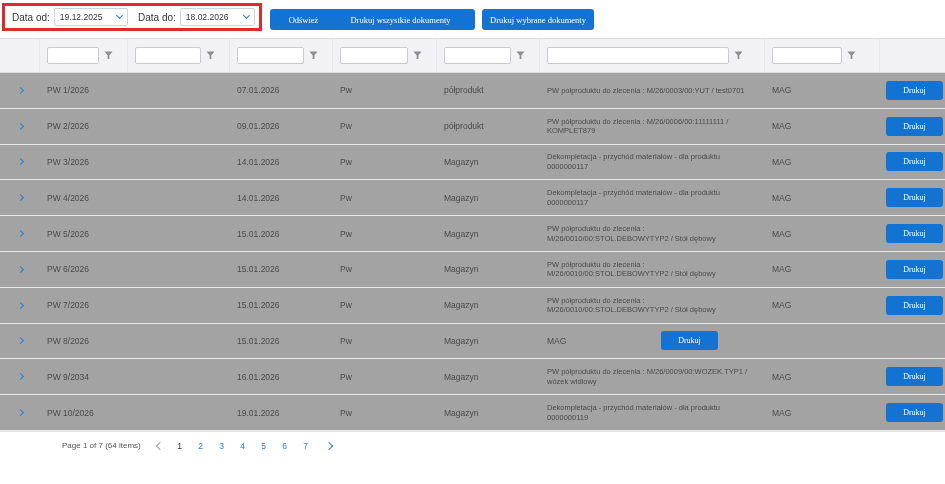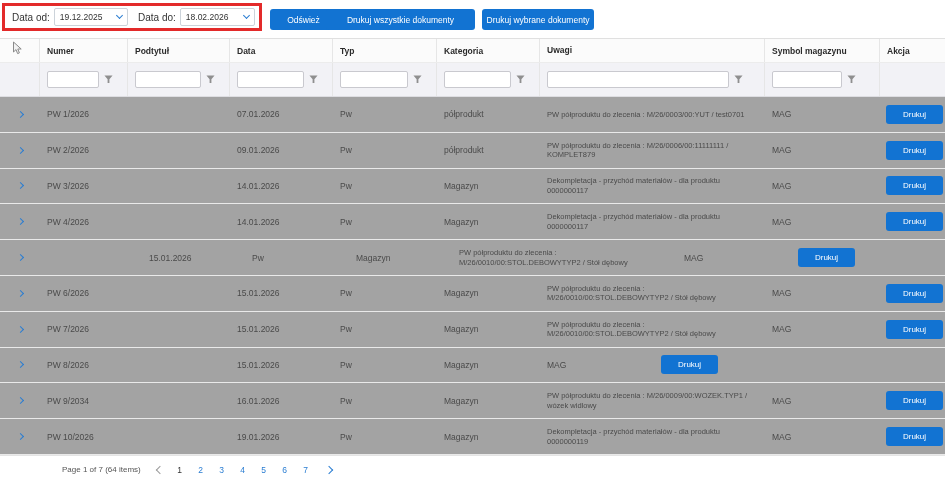--- a/index.html
+++ b/index.html
@@ -12,21 +12,21 @@
     border: 3px solid #e32a2a; display: flex; align-items: center; padding: 0 4px; background: #fff; }
   .date-label { font-size: 10px; color: #333; margin: 0 4px 0 3px; white-space: nowrap; }
   .date-select { height: 18px; background: #fff; border: 1px solid #ccd3da; border-radius: 2px;
     display: flex; align-items: center; justify-content: space-between; padding: 0 5px; }
   .date-select .val { font-size: 8.5px; color: #333; }
   .ds1 { width: 76px; margin-right: 7px; }
   .ds2 { width: 77px; }
   .chev-down { display: inline-block; width: 5px; height: 5px; border-right: 1.4px solid #2a7dd2;
     border-bottom: 1.4px solid #2a7dd2; transform: rotate(45deg); margin-top: -3px; }
   .btn { background: #1273d2; color: #fff; border: none; border-radius: 3px; font-size: 8.5px;
-    font-family: Liberation Sans, sans-serif; cursor: pointer; }
+    font-family: Liberation Serif, serif; cursor: pointer; }
   .tb-btn { position: absolute; top: 9px; height: 21px; }
   .btn-refresh { left: 270px; width: 67px; }
   .btn-print-all { left: 326px; width: 149px; }
   .btn-print-sel { left: 482px; width: 112px; }
 
   
   .grid { width: 945px; border-top: 1px solid #e0e0e0; }
   .hrow { display: flex; height: 24px; background: #fbfbfb; border-bottom: 1px solid #ececec; position: relative; }
   .frow { display: flex; height: 34px; background: #f2f2f6; border-bottom: 1px solid #dedee2; }
   .row  { display: flex; height: 35.8px; background: #a3a3a3; border-bottom: 1px solid #e9e9e9; }
@@ -72,34 +72,20 @@
       <span class="chev-down"></span>
     </div>
   </div>
   <button class="btn tb-btn btn-refresh">Odśwież</button>
   <button class="btn tb-btn btn-print-all">Drukuj wszystkie dokumenty</button>
   <button class="btn tb-btn btn-print-sel">Drukuj wybrane dokumenty</button>
 </div>
 
 <div class="grid">
 
-  <div class="hrow">
-    <svg class="cursor-icon" width="11" height="14" viewBox="0 0 11 14">
-      <path d="M1.5 1 L1.5 11 L4 8.6 L5.6 12.6 L7.4 11.9 L5.8 8 L9.2 8 Z" fill="#f2f2f2" stroke="#8a8a8a" stroke-width="1"></path>
-    </svg>
-    <div class="c hc c-exp"></div>
-    <div class="c hc c-numer">Numer</div>
-    <div class="c hc c-pod">Podtytuł</div>
-    <div class="c hc c-data">Data</div>
-    <div class="c hc c-typ">Typ</div>
-    <div class="c hc c-kat">Kategoria</div>
-    <div class="c hc c-uwagi" style="font-size:8.5px;">Uwagi</div>
-    <div class="c hc c-sym">Symbol magazynu</div>
-    <div class="c hc c-akcja" style="justify-content:flex-start;padding-left:7px;">Akcja</div>
-  </div>
 
   <div class="frow">
     <div class="c fc c-exp"></div>
     <div class="c fc c-numer">
         <input class="filter-input" value="" style="">
       <svg class="funnel" width="9" height="9" viewBox="0 0 10 10">
           <path d="M0.5 0.5 H9.5 L6 4.8 V9 L4 9 V4.8 Z" fill="#8f8f8f"></path>
         </svg>
       </div>
     <div class="c fc c-pod">
@@ -198,20 +184,21 @@
     <div class="c c-uwagi">Dekompletacja - przychód materiałów - dla produktu 0000000117</div>
     <div class="c c-sym">MAG</div>
     <div class="c c-akcja">
         <button class="btn btn-row">Drukuj</button>
       </div>
   </div>
   <div class="row">
     <div class="c c-exp">
         <span class="exp-chev"></span>
       </div>
+    <div class="c c-numer">PW 5/2026</div>
     <div class="c c-pod"></div>
     <div class="c c-data">15.01.2026</div>
     <div class="c c-typ">Pw</div>
     <div class="c c-kat">Magazyn</div>
     <div class="c c-uwagi">PW półproduktu do zlecenia : M/26/0010/00:STOL.DEBOWYTYP2 / Stół dębowy</div>
     <div class="c c-sym">MAG</div>
     <div class="c c-akcja">
         <button class="btn btn-row">Drukuj</button>
       </div>
   </div>

